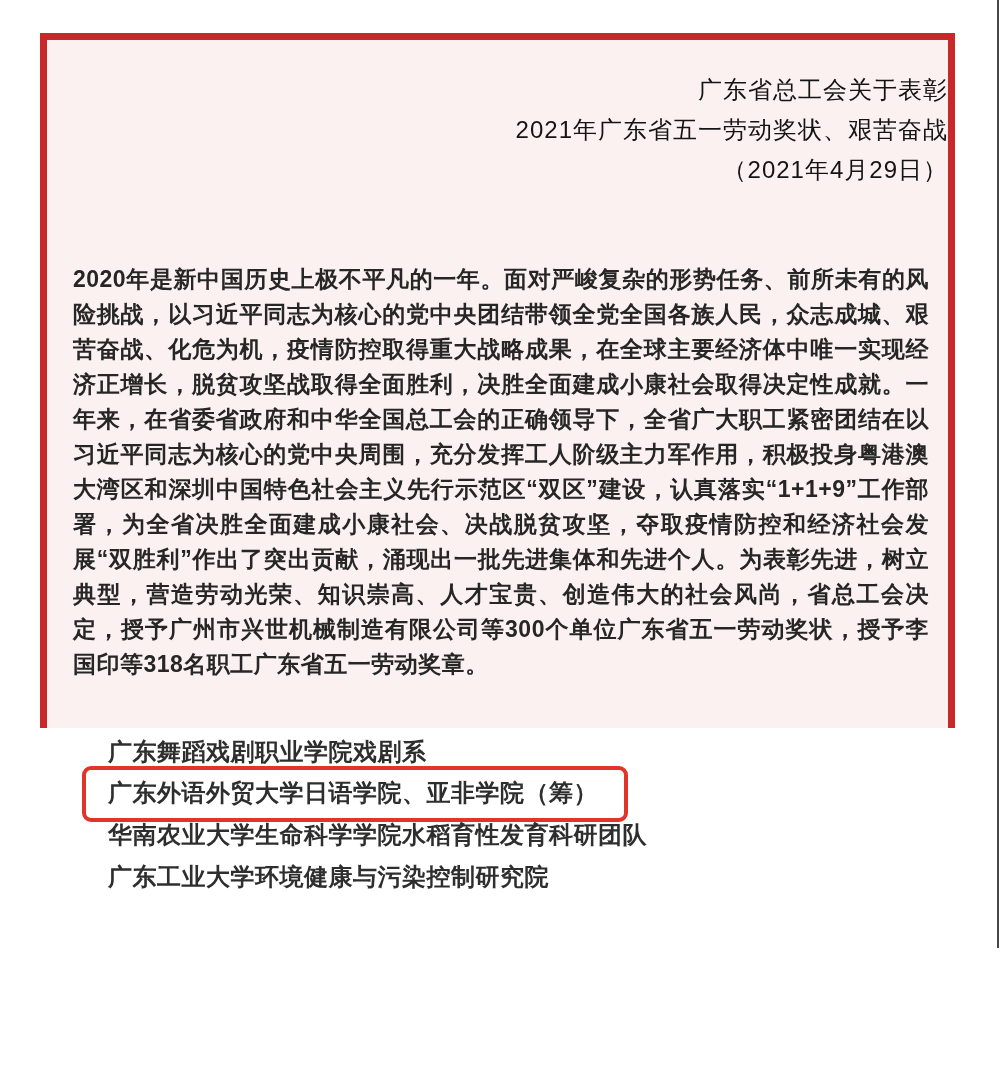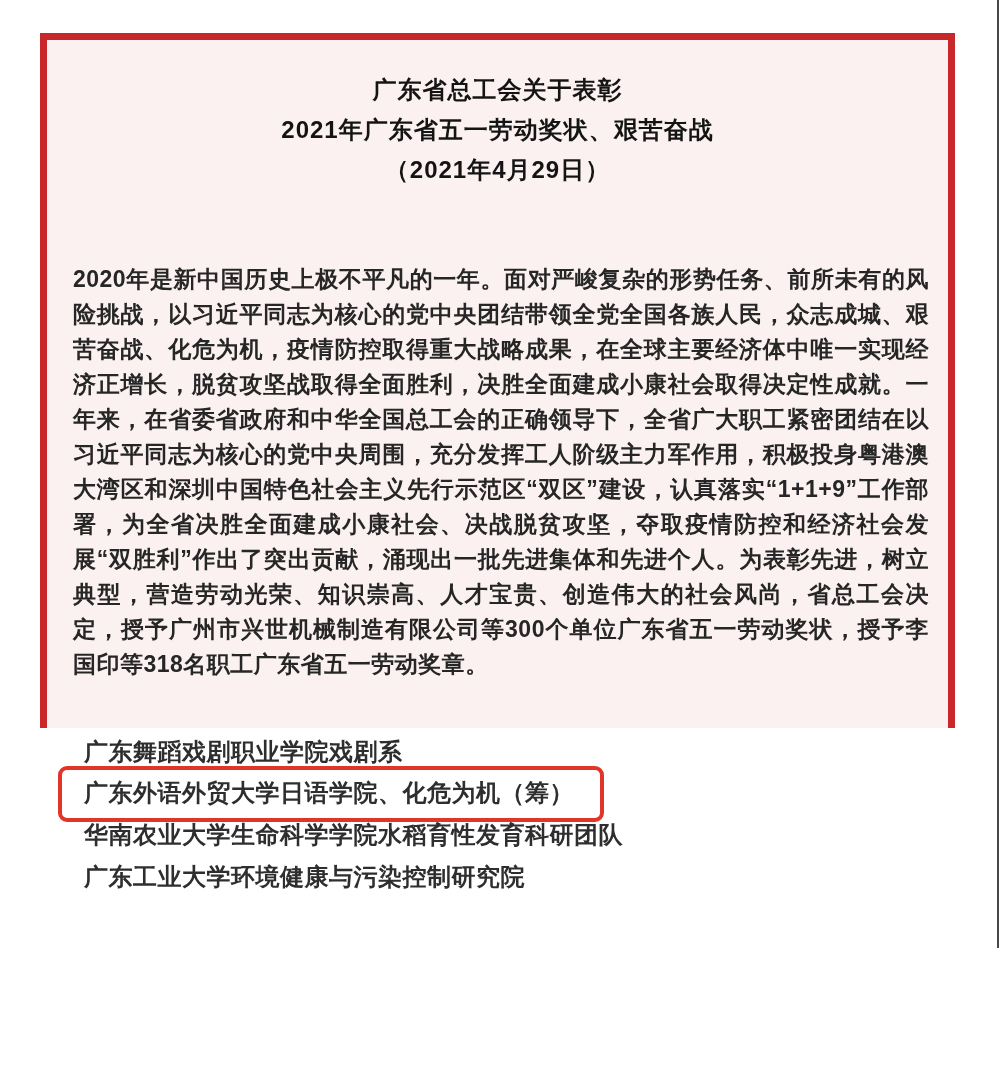--- a/index.html
+++ b/index.html
@@ -28,23 +28,23 @@
     left:40px; top:33px;
     width:915px; height:695px;
     background:#fcf1f1;
     border:7px solid #c9282b;
     border-bottom:none;
   }
 
   .title-block {
     position:absolute;
     top:30px; left:0; right:0;
-    text-align:center;
+    text-align:right;
     font-size:24px;
-    font-weight:bold;
+    font-weight:normal;
     line-height:40px;
     color:#141414;
     letter-spacing:1px;
   }
 
   .body-text {
     position:absolute;
     top:222px; left:26px; right:19px;
     font-size:23px;
     font-weight:600;
@@ -57,21 +57,21 @@
   .award-list {
     position:absolute;
     left:0; top:731px;
     width:960px;
     list-style:none;
   }
   .award-list li {
     height:41.7px;
     display:flex;
     align-items:center;
-    padding-left:84px;
+    padding-left:108px;
     font-size:24px;
     font-weight:600;
     color:#2e2e2e;
     letter-spacing:0.5px;
     white-space:nowrap;
   }
   .award-list li.highlighted span {
     border:4px solid #e1352a;
     border-radius:9px;
     padding:7px 26px 9px 22px;
@@ -93,21 +93,21 @@
       <div>（2021年4月29日）</div>
     </div>
     <p class="body-text">2020年是新中国历史上极不平凡的一年。面对严峻复杂的形势任务、前所未有的风险挑战，以习近平同志为核心的党中央团结带领全党全国各族人民，众志成城、艰苦奋战、化危为机，疫情防控取得重大战略成果，在全球主要经济体中唯一实现经济正增长，脱贫攻坚战取得全面胜利，决胜全面建成小康社会取得决定性成就。一年来，在省委省政府和中华全国总工会的正确领导下，全省广大职工紧密团结在以习近平同志为核心的党中央周围，充分发挥工人阶级主力军作用，积极投身粤港澳大湾区和深圳中国特色社会主义先行示范区“双区”建设，认真落实“1+1+9”工作部署，为全省决胜全面建成小康社会、决战脱贫攻坚，夺取疫情防控和经济社会发展“双胜利”作出了突出贡献，涌现出一批先进集体和先进个人。为表彰先进，树立典型，营造劳动光荣、知识崇高、人才宝贵、创造伟大的社会风尚，省总工会决定，授予广州市兴世机械制造有限公司等300个单位广东省五一劳动奖状，授予李国印等318名职工广东省五一劳动奖章。</p>
   </div>
 
   <ul class="award-list">
     <li>
         <span>广东舞蹈戏剧职业学院戏剧系</span>
       </li>
     <li class="highlighted">
-        <span>广东外语外贸大学日语学院、化危为机（筹）</span>
+        <span>广东外语外贸大学日语学院、亚非学院（筹）</span>
       </li>
     <li>
         <span>华南农业大学生命科学学院水稻育性发育科研团队</span>
       </li>
     <li>
         <span>广东工业大学环境健康与污染控制研究院</span>
       </li>
   </ul>
 
 </div>

